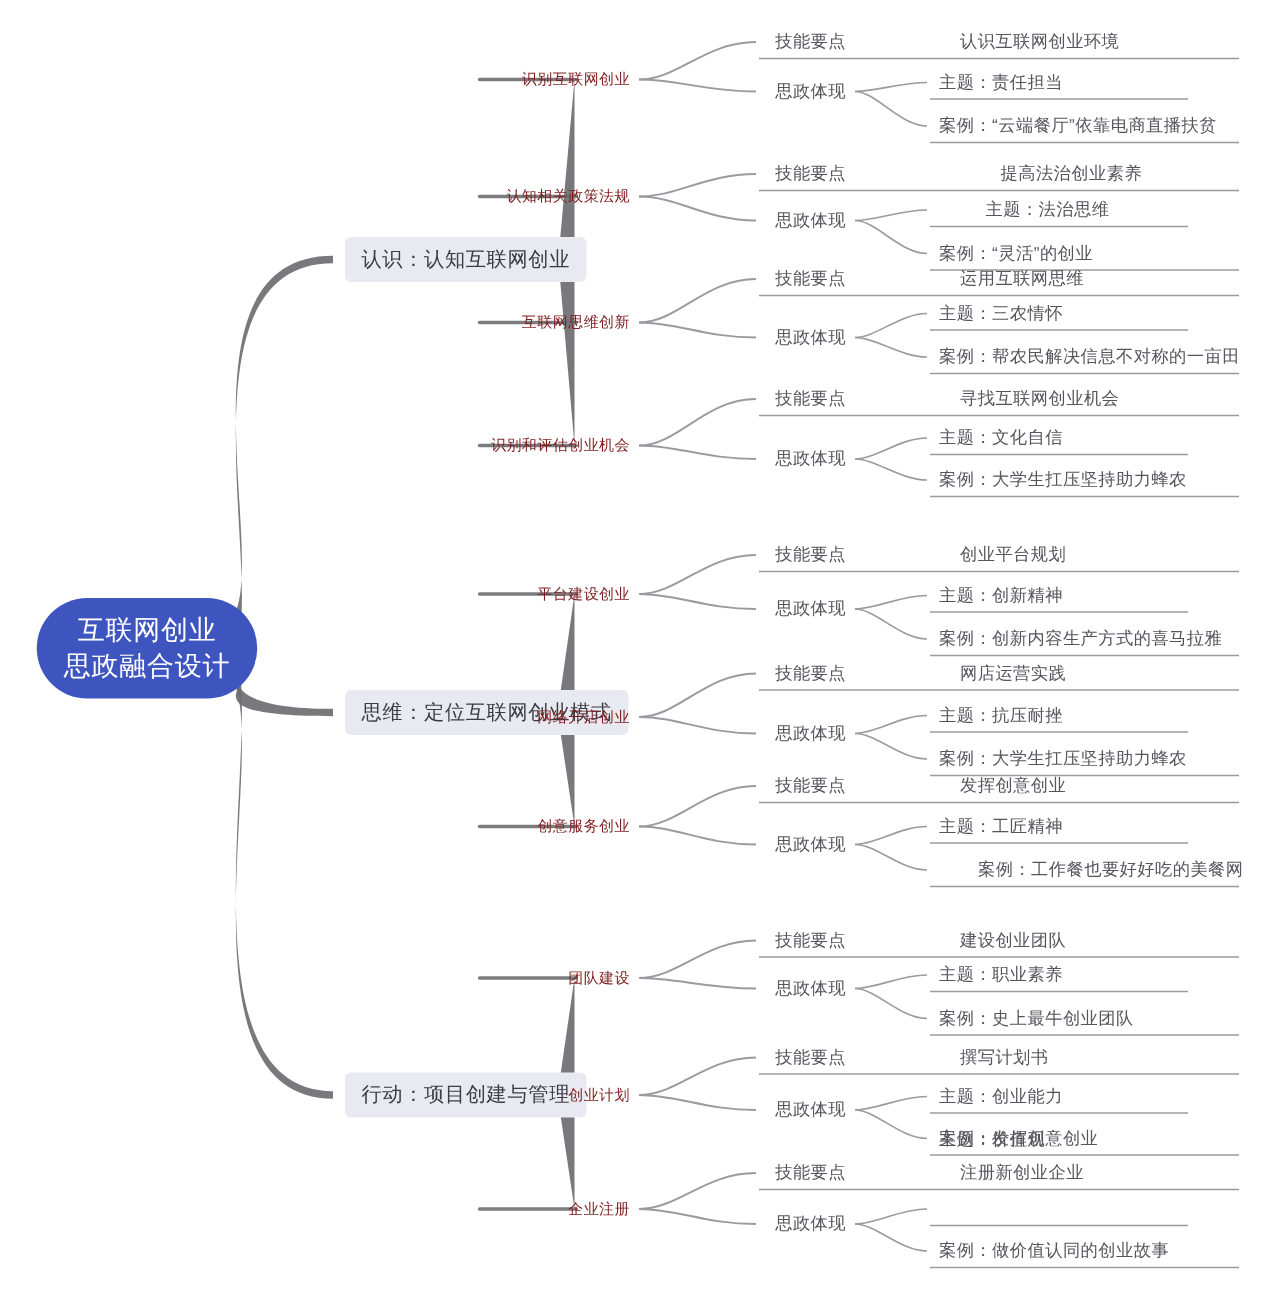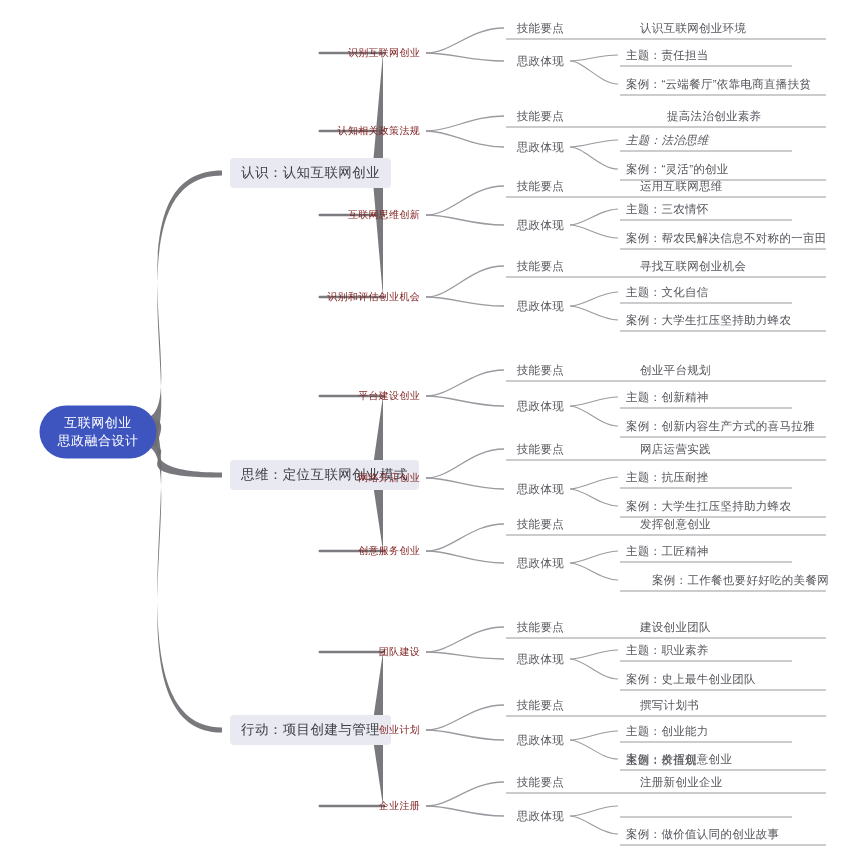--- a/index.html
+++ b/index.html
@@ -7,21 +7,21 @@
        font-family:"Liberation Sans","DejaVu Sans",sans-serif;}
   #stage{position:relative;width:843px;height:863px;background:#fff;}
   #wires{position:absolute;left:0;top:0;width:843px;height:863px;pointer-events:none;}
 
   .node{position:absolute;white-space:nowrap;}
 
   
   .root{
     background:#3E55C0;color:#ffffff;border-radius:34px;
     padding:9px 18px;text-align:center;line-height:1.35;
-    font-size:13px;letter-spacing:.5px;
+    font-size:18px;letter-spacing:.5px;
   }
   .root div{display:block;}
 
   
   .lvl1{
     background:#E9E9F2;color:#3c3c42;border-radius:4px;
     padding:6px 11px;font-size:13.5px;letter-spacing:.4px;
   }
 
   
@@ -138,21 +138,21 @@
       <div class="node lvl2 cr" style="left: 420px; top: 53px;"><span>识别互联网创业</span></div>
       <div class="node lvl3 cr" style="left: 564px; top: 28px;"><span>技能要点</span></div>
       <div class="node leaf c" style="left: 640px; top: 28px;"><span>认识互联网创业环境</span></div>
       <div class="node lvl3 cr" style="left: 564px; top: 61px;"><span>思政体现</span></div>
       <div class="node leaf c" style="left: 626px; top: 55px;"><span>主题：责任担当</span></div>
       <div class="node leaf c" style="left: 626px; top: 84px;"><span>案例：“云端餐厅”依靠电商直播扶贫</span></div>
       <div class="node lvl2 cr" style="left: 420px; top: 131px;"><span>认知相关政策法规</span></div>
       <div class="node lvl3 cr" style="left: 564px; top: 116px;"><span>技能要点</span></div>
       <div class="node leaf c" style="left: 640px; top: 116px; margin-left: 27px;"><span>提高法治创业素养</span></div>
       <div class="node lvl3 cr" style="left: 564px; top: 147px;"><span>思政体现</span></div>
-      <div class="node leaf c" style="left: 626px; top: 140px; font-style: italic;"><span>主题：法治思维</span></div>
+      <div class="node leaf c" style="left: 657px; top: 140px;"><span>主题：法治思维</span></div>
       <div class="node leaf c" style="left: 626px; top: 169px;"><span>案例：“灵活”的创业</span></div>
       <div class="node lvl2 cr" style="left: 420px; top: 215px;"><span>互联网思维创新</span></div>
       <div class="node lvl3 cr" style="left: 564px; top: 186px;"><span>技能要点</span></div>
       <div class="node leaf c" style="left: 640px; top: 186px;"><span>运用互联网思维</span></div>
       <div class="node lvl3 cr" style="left: 564px; top: 225px;"><span>思政体现</span></div>
       <div class="node leaf c" style="left: 626px; top: 209px;"><span>主题：三农情怀</span></div>
       <div class="node leaf c" style="left: 626px; top: 238px;"><span>案例：帮农民解决信息不对称的一亩田</span></div>
       <div class="node lvl2 cr" style="left: 420px; top: 297px;"><span>识别和评估创业机会</span></div>
       <div class="node lvl3 cr" style="left: 564px; top: 266px;"><span>技能要点</span></div>
       <div class="node leaf c" style="left: 640px; top: 266px;"><span>寻找互联网创业机会</span></div>

